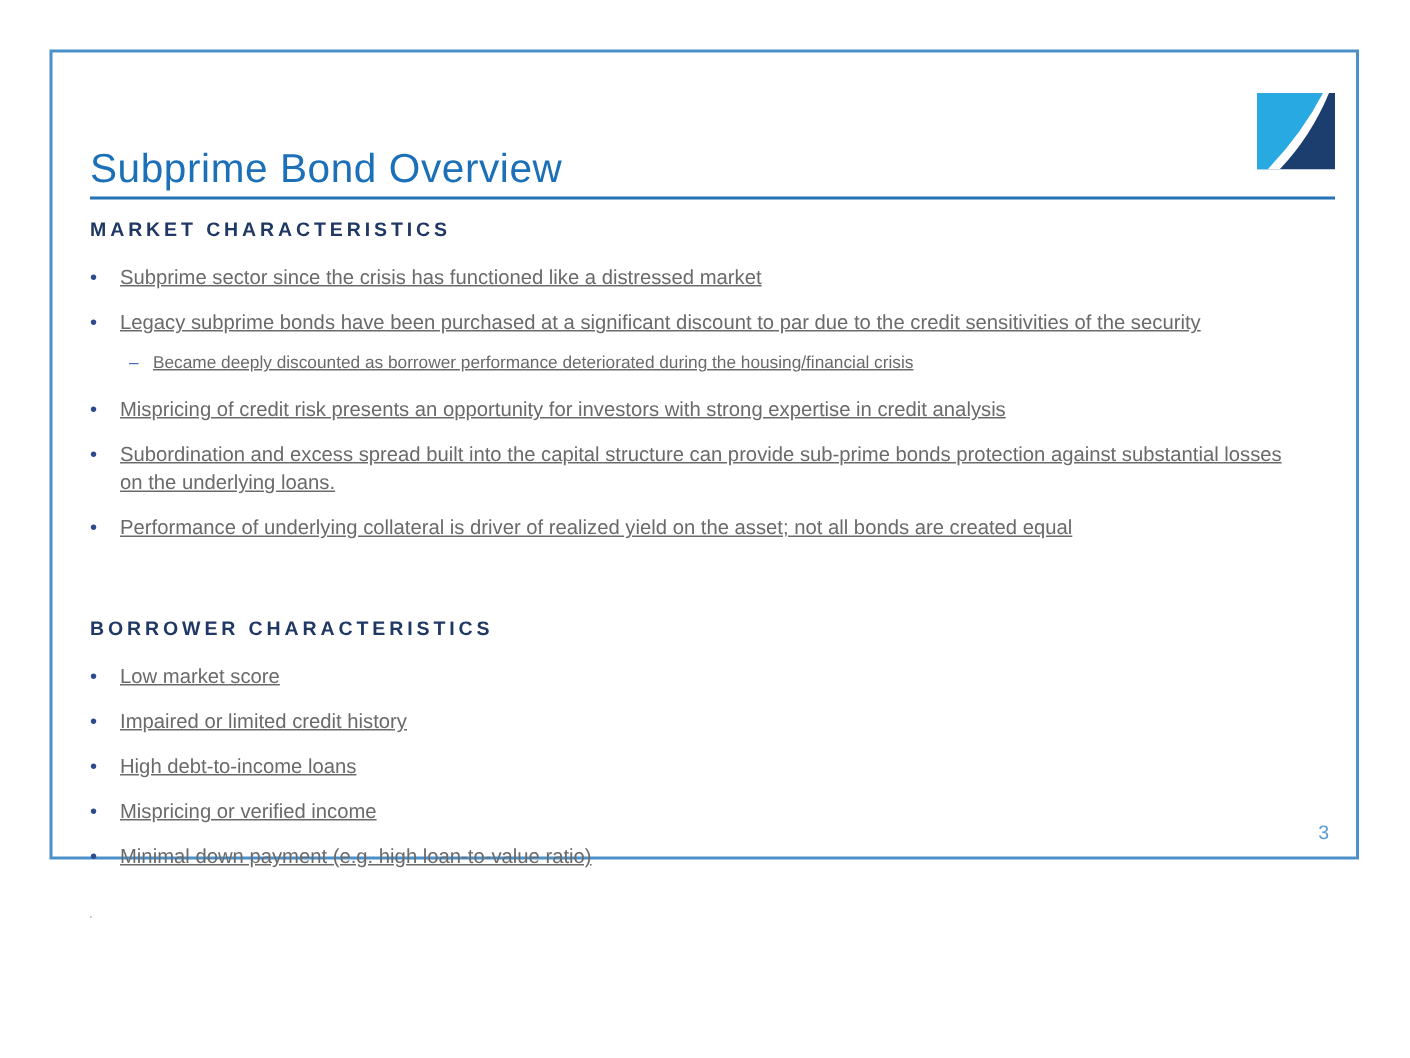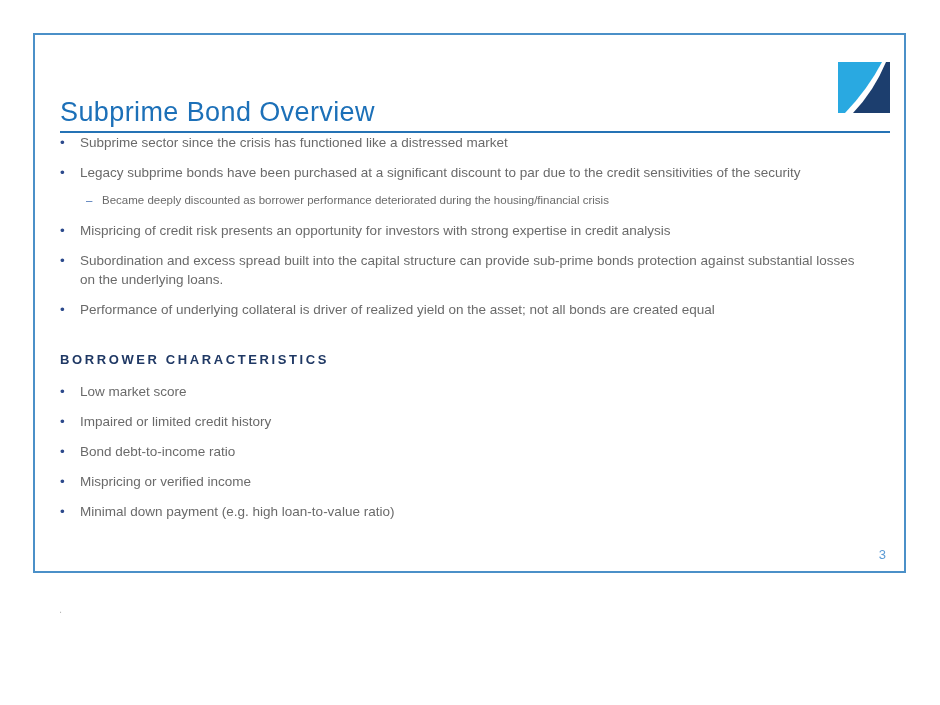--- a/index.html
+++ b/index.html
@@ -46,39 +46,40 @@
   }
   h2.section-heading {
     font-size: 13px;
     line-height: 15px;
     font-weight: 700;
     letter-spacing: 2.6px;
     color: #1f3864;
     margin: 12px 0 15px 0;
   }
   h2.section-heading.second {
-    margin-top: 33px;
+    margin-top: 50px;
   }
   .bullet {
     display: flex;
     align-items: flex-start;
     color: #6a6a6a;
     font-size: 13.5px;
     line-height: 19px;
     margin: 0 0 11px 0;
   }
   .bullet .marker {
     flex: 0 0 20px;
     color: #2c4a8c;
     font-size: 13.5px;
     line-height: 19px;
   }
   .bullet .text {
     flex: 1 1 auto;
     max-width: 780px;
+    text-decoration: underline;
   }
   .bullet.level-2 {
     margin-left: 26px;
     font-size: 11.5px;
     line-height: 15px;
     margin-top: 2px;
     margin-bottom: 13px;
   }
   .bullet.level-2 .marker {
     flex: 0 0 16px;
@@ -109,20 +110,21 @@
 
     <svg class="logo" viewBox="0 0 52 51" xmlns="http://www.w3.org/2000/svg" aria-hidden="true">
       <rect x="0" y="0" width="52" height="51" fill="#1c3e6e"></rect>
       <path d="M0,0 L48,0 Q36,29 15,51 L0,51 Z" fill="#ffffff"></path>
       <path d="M0,0 L44,0 Q30,27 7,51 L0,51 Z" fill="#29a9e1"></path>
     </svg>
 
     <h1 class="slide-title">Subprime Bond Overview</h1>
 
     <section>
+      <h2 class="section-heading">MARKET CHARACTERISTICS</h2>
       <div class="bullets">
           <div class="bullet level-1">
             <span class="marker">•</span>
             <span class="text">Subprime sector since the crisis has functioned like a distressed market</span>
           </div>
           <div class="bullet level-1">
             <span class="marker">•</span>
             <span class="text">Legacy subprime bonds have been purchased at a significant discount to par due to the credit sensitivities of the security</span>
           </div>
           <div class="bullet level-2">
@@ -150,21 +152,21 @@
           <div class="bullet level-1">
             <span class="marker">•</span>
             <span class="text">Low market score</span>
           </div>
           <div class="bullet level-1">
             <span class="marker">•</span>
             <span class="text">Impaired or limited credit history</span>
           </div>
           <div class="bullet level-1">
             <span class="marker">•</span>
-            <span class="text">Bond debt-to-income ratio</span>
+            <span class="text">High debt-to-income loans</span>
           </div>
           <div class="bullet level-1">
             <span class="marker">•</span>
             <span class="text">Mispricing or verified income</span>
           </div>
           <div class="bullet level-1">
             <span class="marker">•</span>
             <span class="text">Minimal down payment (e.g. high loan-to-value ratio)</span>
           </div>
         </div>

